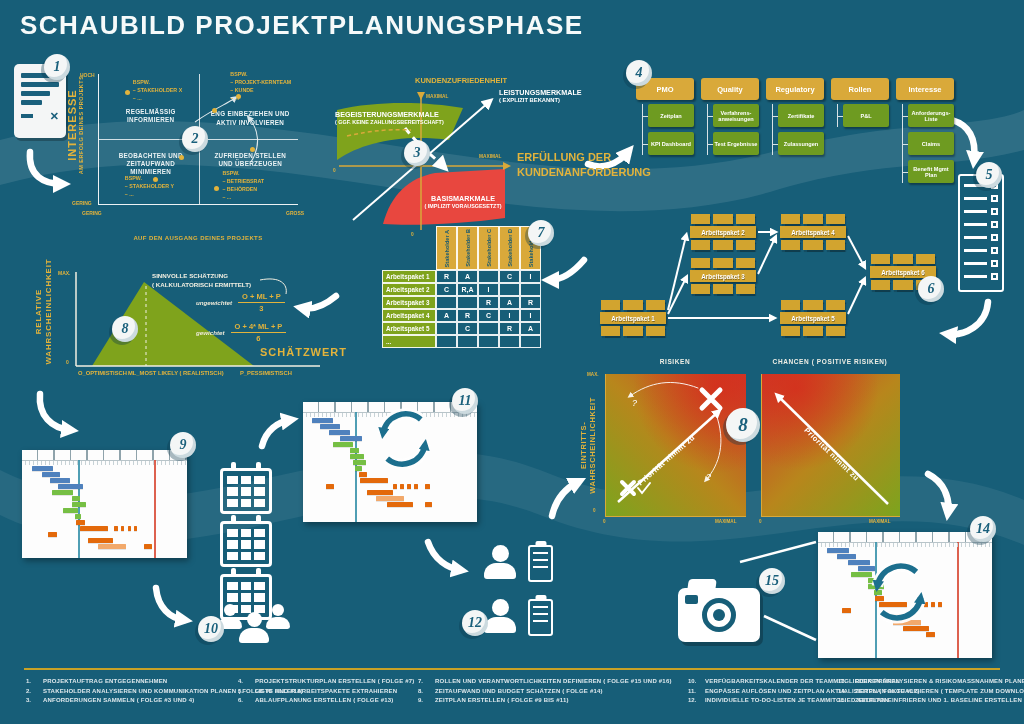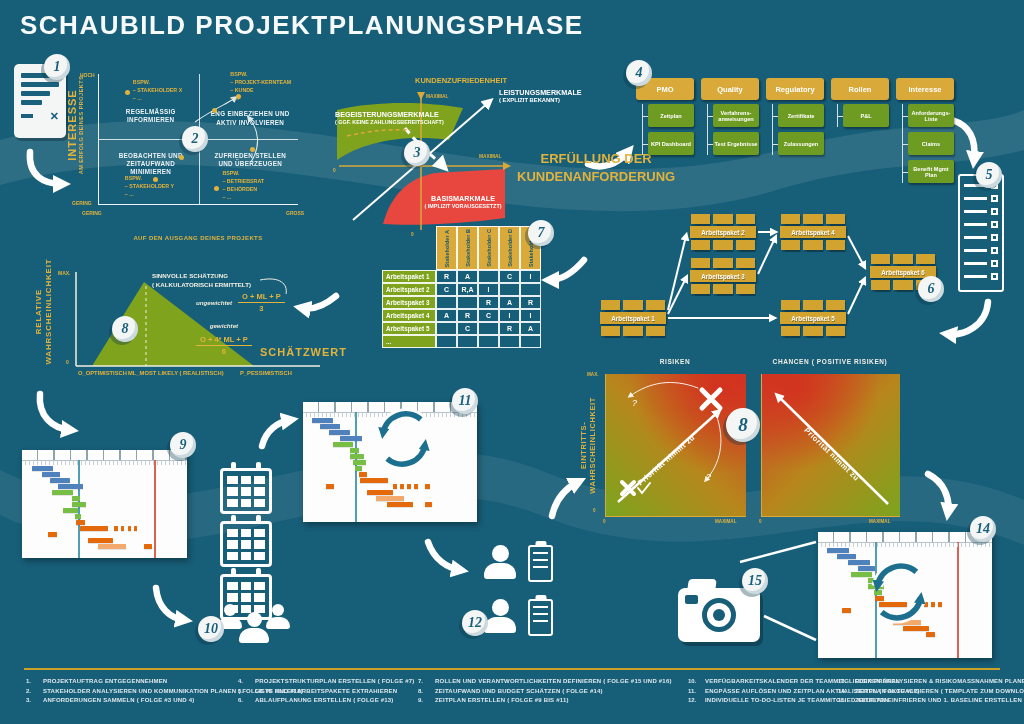--- a/index.html
+++ b/index.html
@@ -314,21 +314,21 @@
       </g>
       <path stroke="#fff" stroke-width="2" fill="none" d="M20,154 L156,36" marker-end="url(#awK)"></path>
       <path stroke="#fff" stroke-width="3" fill="none" stroke-dasharray="7,5" d="M72,62 C88,82 100,90 110,100" marker-end="url(#awKb)"></path>
       <path stroke="#D9A93A" stroke-width="1.5" fill="none" stroke-dasharray="4,3" d="M14,70 C40,64 60,63 78,64"></path>
     </svg>
     <div class="kano-gold" style="left:50px;top:10px;font-size:7.5px;margin-left:32px;">Kundenzufriedenheit</div>
     <div class="kano-gold" style="left:93px;top:28px;font-size:4.8px;">maximal</div>
     <div class="kano-gold" style="left:0px;top:102px;font-size:4.8px;">0</div>
     <div class="kano-gold" style="left:78px;top:166px;font-size:4.8px;">0</div>
     <div class="kano-gold" style="left:146px;top:88px;font-size:4.8px;">maximal</div>
-    <div class="kano-gold" style="left:184px;top:84px;font-size:13px;line-height:1.4;text-align:center;">
+    <div class="kano-gold" style="left:184px;top:84px;font-size:11px;line-height:1.4;">
       <div>Erfüllung der</div>
         <div>Kundenanforderung</div>
     </div>
     <div class="kano-txt" style="left:2px;top:44px;width:116px;font-size:7.2px;">
       <div>Begeisterungsmerkmale</div>
       <div style="font-size:5.4px;">( ggf. keine Zahlungsbereitschaft)</div>
     </div>
     <div class="kano-txt" style="left:166px;top:22px;width:124px;font-size:7.2px;">
       <div>Leistungsmerkmale</div>
       <div style="font-size:5.8px;">( explizit bekannt)</div>
@@ -586,21 +586,21 @@
       <div>Sinnvolle Schätzung</div>
         <div>( kalkulatorisch ermittelt)</div>
     </div>
     <div class="formula" style="left:168px;top:32px;">
       <span class="f-label">ungewichtet</span>
       <span class="frac">
           <span class="num">O + ML + P</span>
           <span class="den">3</span>
         </span>
     </div>
-    <div class="formula" style="left:168px;top:62px;flex-direction:column;">
+    <div class="formula" style="left:168px;top:62px;">
       <span class="f-label">gewichtet</span>
       <span class="frac">
           <span class="num">O + 4* ML + P</span>
           <span class="den">6</span>
         </span>
     </div>
     <div class="tri-xlab" style="left:50px;">O_optimistisch</div>
     <div class="tri-xlab" style="left:100px;">ML_most likely ( realistisch)</div>
     <div class="tri-xlab" style="left:212px;">P_pessimistisch</div>
     <div id="tri-xtitle">Schätzwert</div>
@@ -922,15 +922,15 @@
   <div class="badge" style="left:976px;top:162px;">5</div>
   <div class="badge" style="left:918px;top:276px;">6</div>
   <div class="badge" style="left:528px;top:220px;">7</div>
   <div class="badge" style="left:112px;top:316px;">8</div>
   <div class="badge" style="left:170px;top:432px;">9</div>
   <div class="badge" style="left:198px;top:616px;">10</div>
   <div class="badge" style="left:452px;top:388px;">11</div>
   <div class="badge" style="left:462px;top:610px;">12</div>
   <div class="badge big" style="left:726px;top:408px;">8</div>
   <div class="badge" style="left:970px;top:516px;">14</div>
-  <div class="badge" style="left:742px;top:568px;font-style:italic;">15</div>
+  <div class="badge" style="left:759px;top:568px;font-style:italic;">15</div>
 
 </div>
 
 </body></html>

